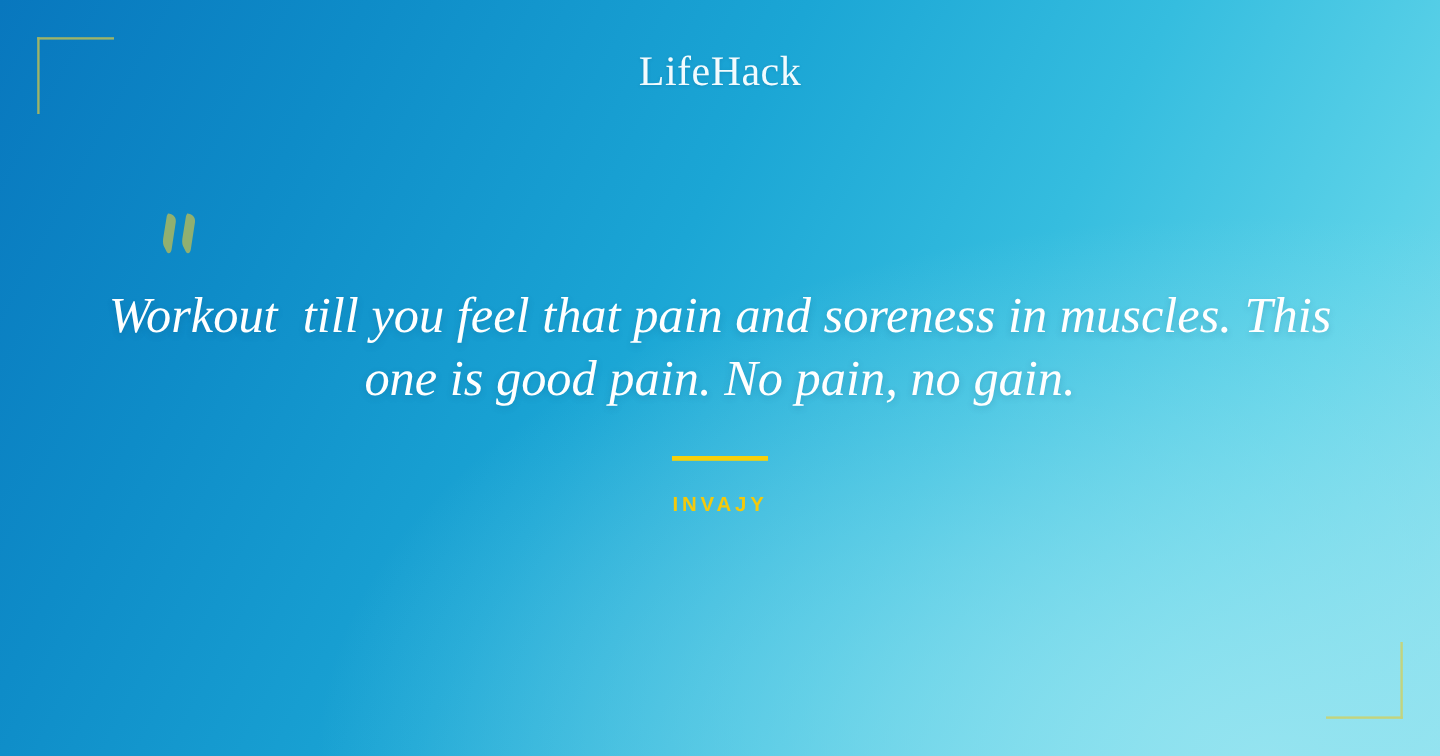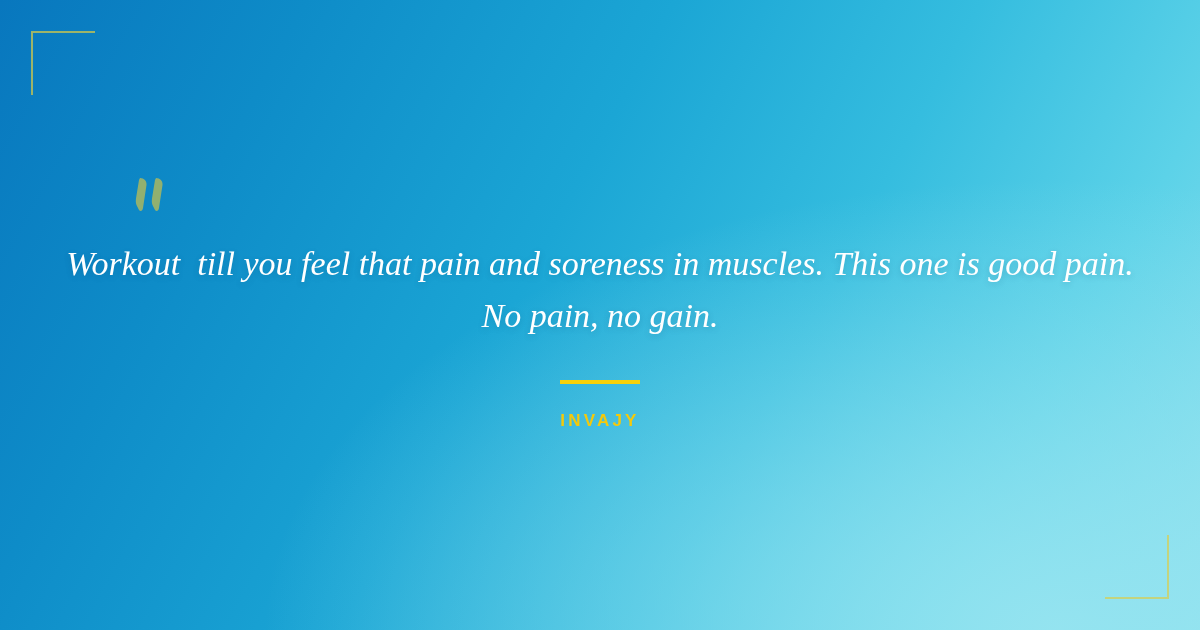--- a/index.html
+++ b/index.html
@@ -73,21 +73,21 @@
     position: absolute;
     left: 60px;
     right: 60px;
     top: 238px;
     text-align: center;
   }
   #quote-text {
     margin: 0;
     font-family: "Liberation Serif", "DejaVu Serif", serif;
     font-style: italic;
-    font-size: 34px;
+    font-size: 42px;
     line-height: 52px;
     color: #FFFFFF;
     text-shadow: 0 2px 6px rgba(0,70,110,0.20);
     white-space: pre-wrap;
   }
 
   
   #attribution {
     position: absolute;
     left: 0;
@@ -110,20 +110,21 @@
   }
 </style>
 </head>
 <body>
 
 <div id="card">
 
   <div class="corner corner-tl"></div>
   <div class="corner corner-br"></div>
 
+  <div id="logo">LifeHack</div>
 
   <div id="quote-mark">
     <svg width="60" height="70" viewBox="0 0 60 70" xmlns="http://www.w3.org/2000/svg" aria-hidden="true">
       <g fill="#9DB469" opacity="0.92">
         <path d="M12 30 C16 30 19 33 18.5 37 L15 60 C14.6 63 12.4 64 11 62 L8.5 57 C7.6 55 7.6 52 8.4 48 L11 32 Z"></path>
         <path d="M28 30 C32 30 35 33 34.5 37 L31 60 C30.6 63 28.4 64 27 62 L24.5 57 C23.6 55 23.6 52 24.4 48 L27 32 Z"></path>
       </g>
     </svg>
   </div>
 

